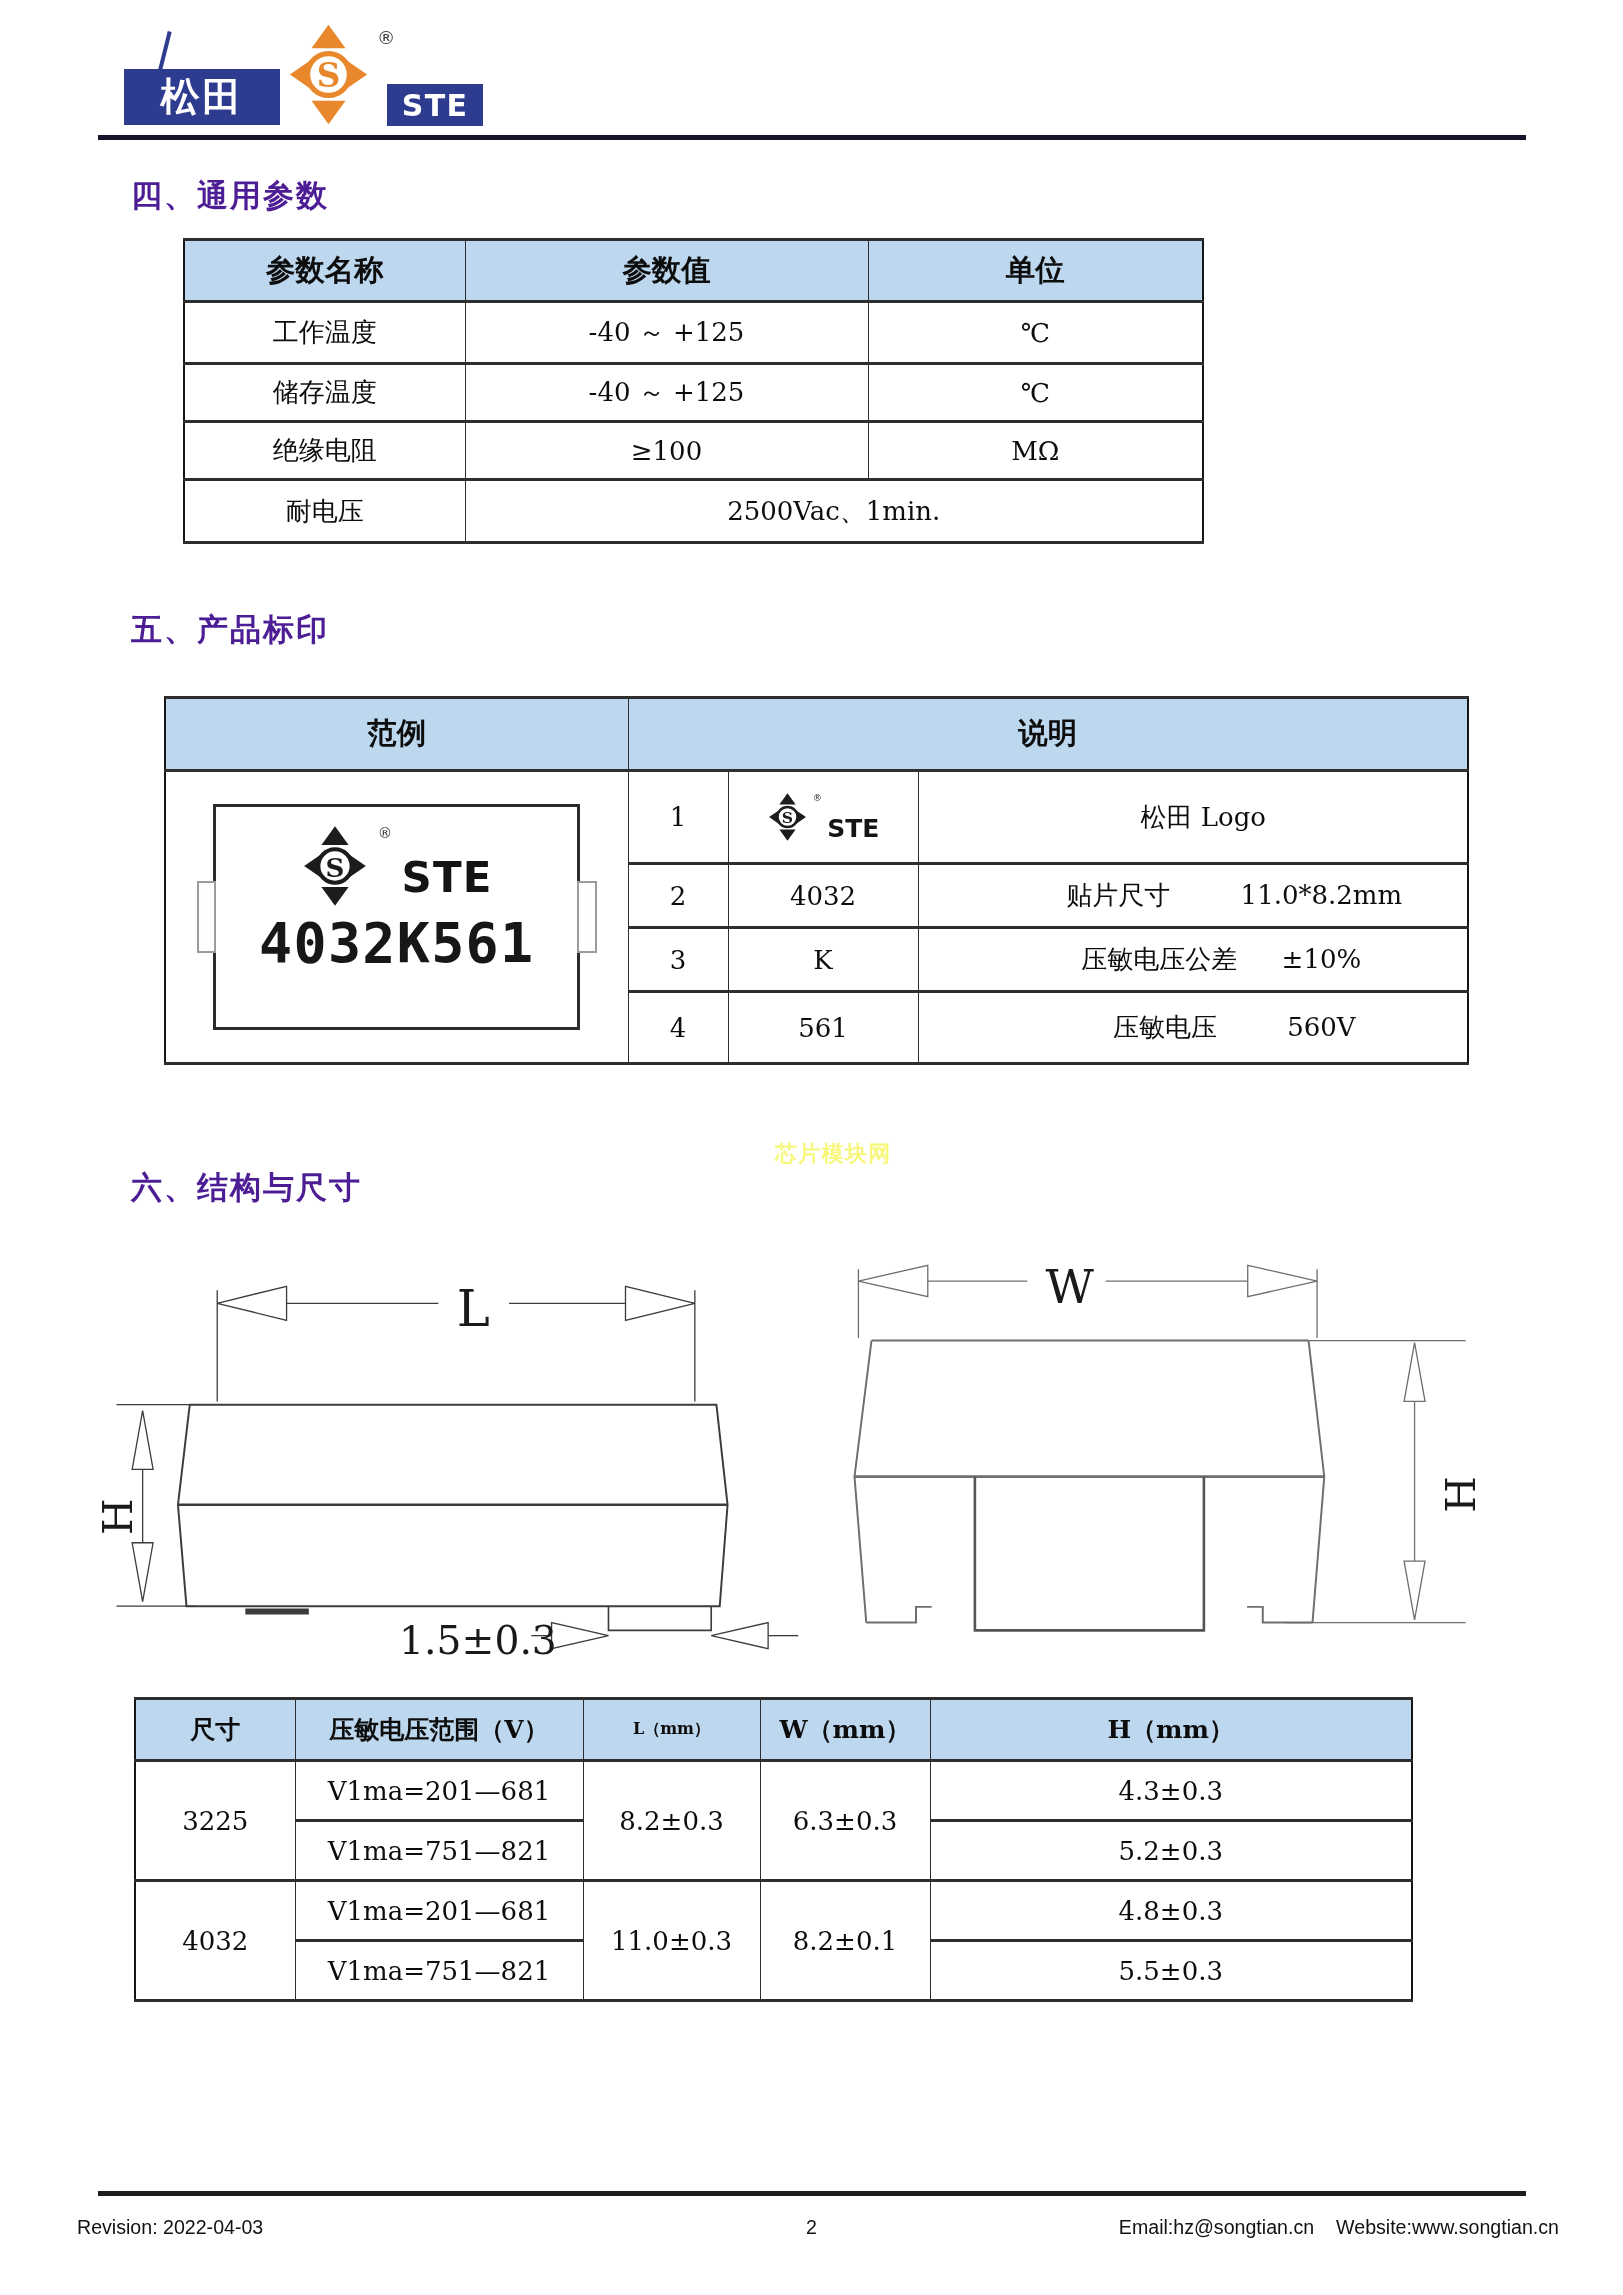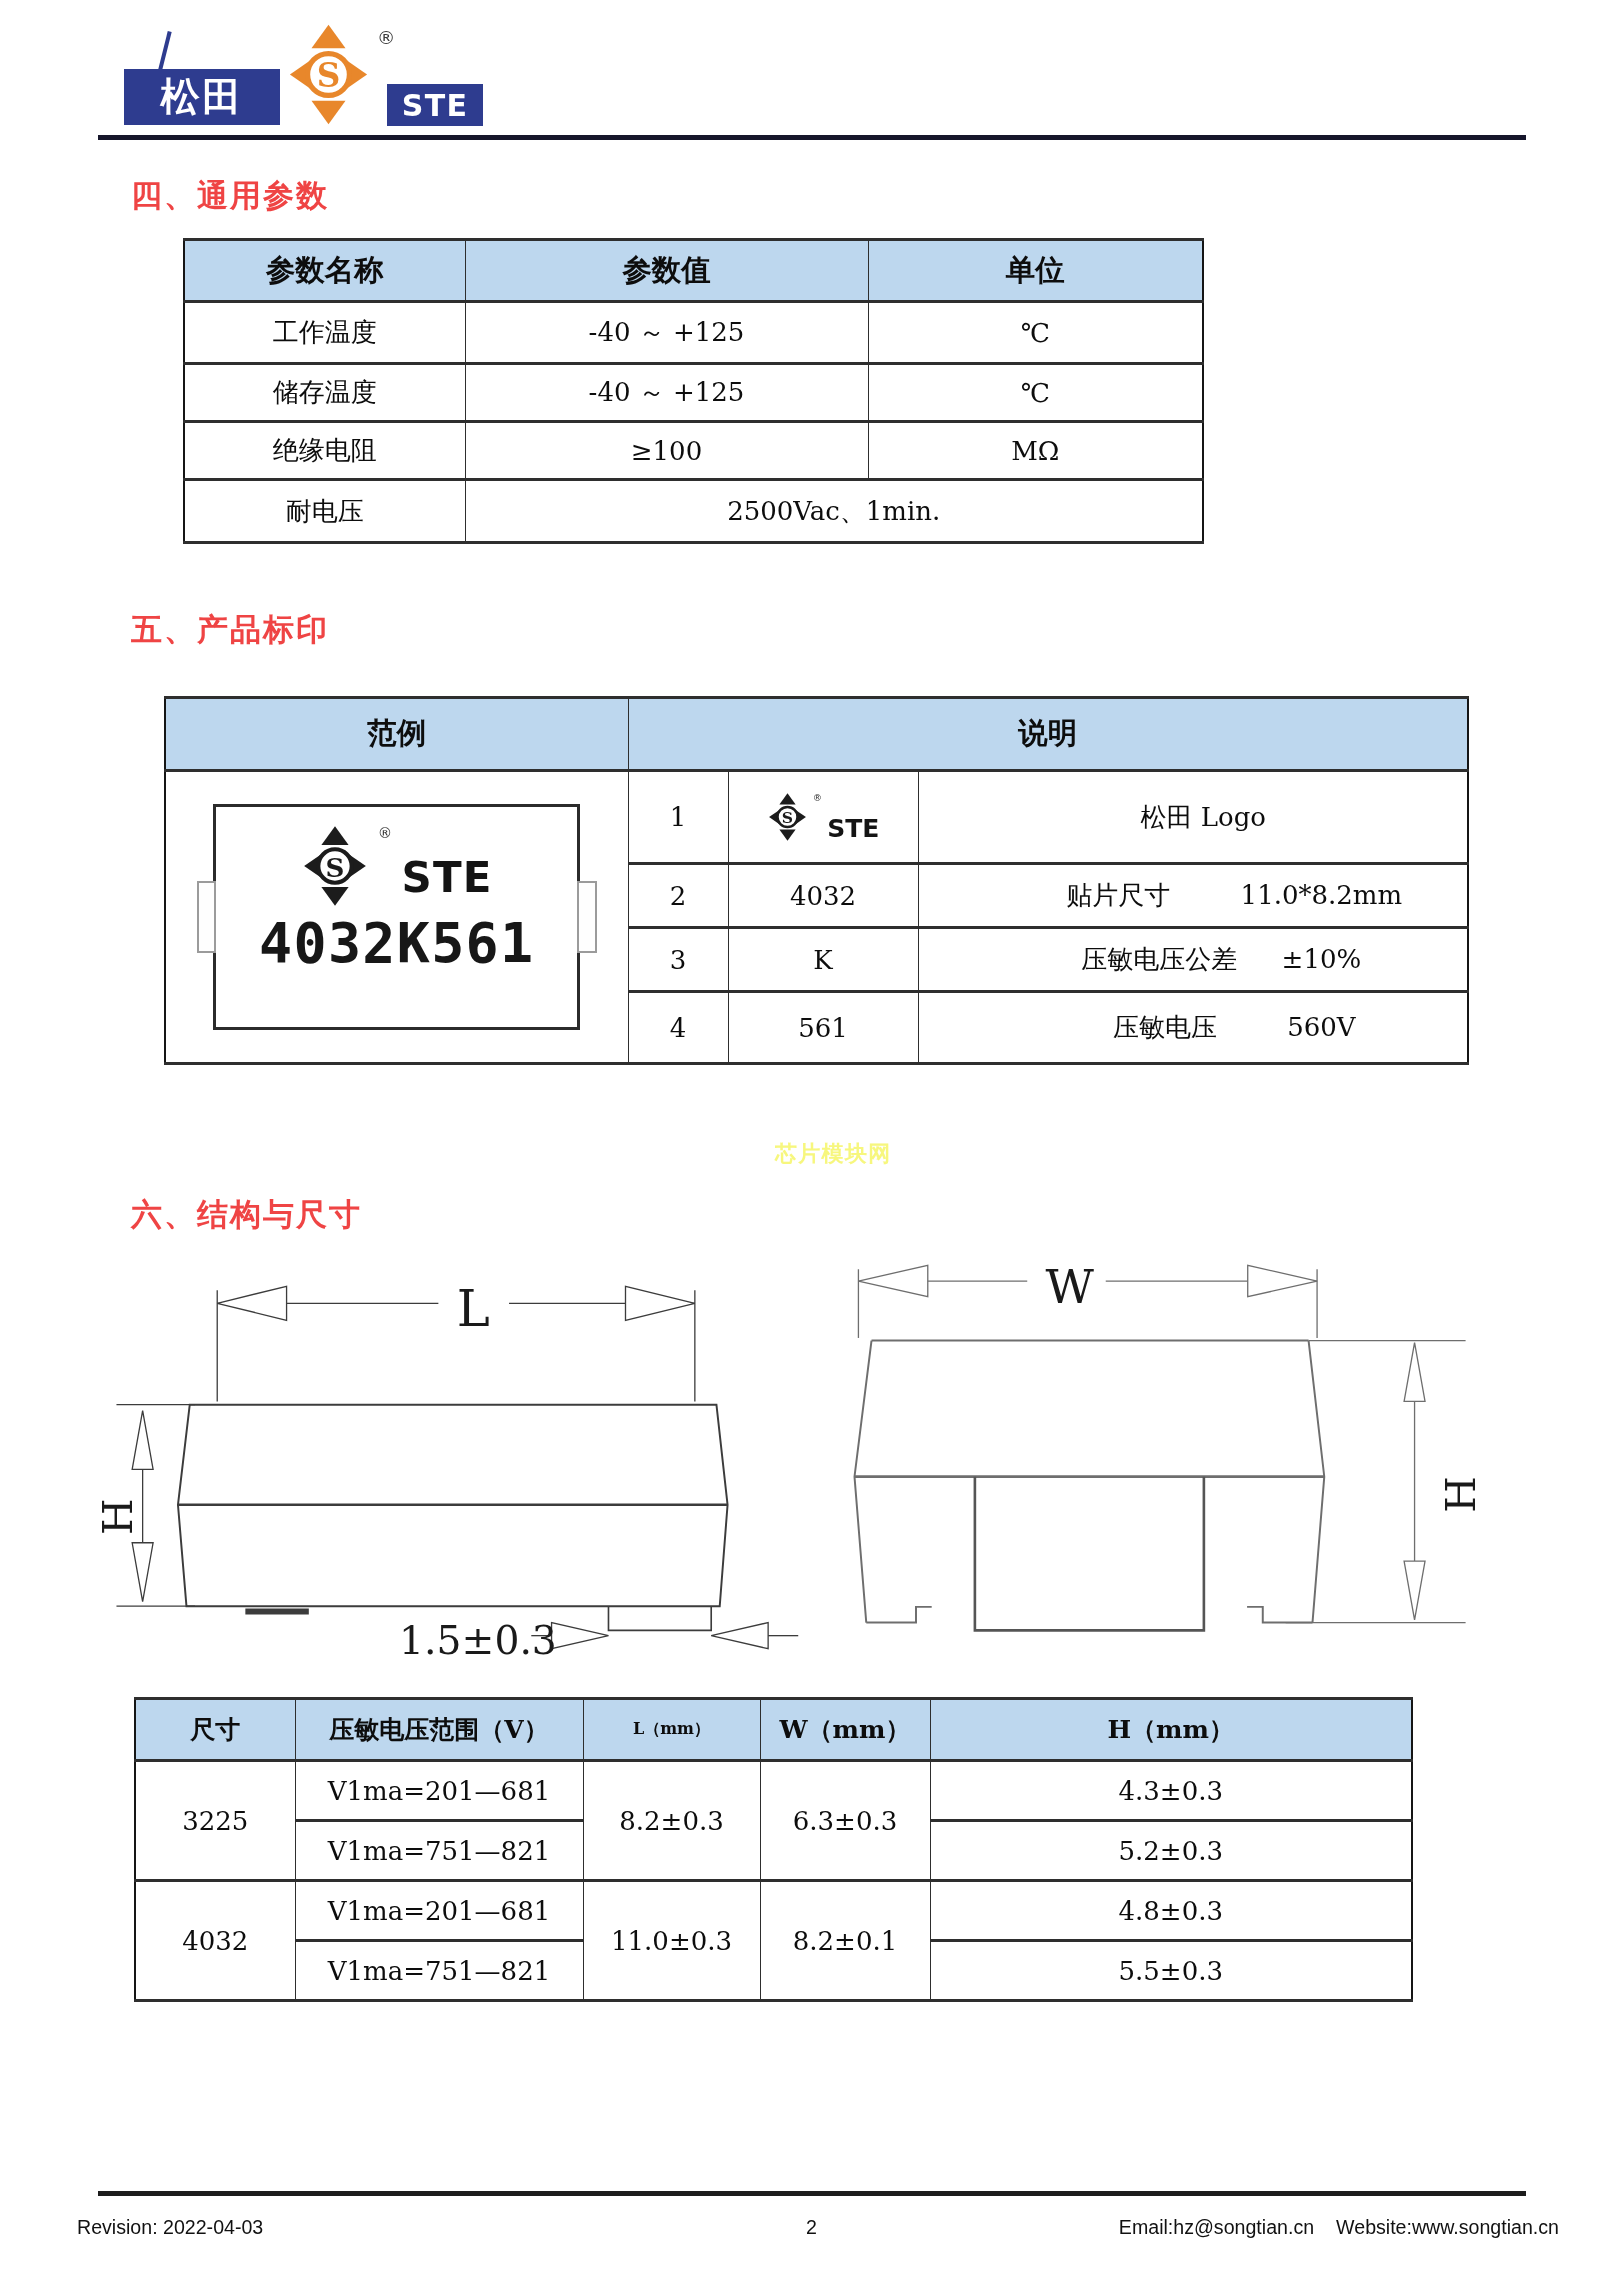--- a/index.html
+++ b/index.html
@@ -14,21 +14,21 @@
   .hlogo .band1{position:absolute;left:0;top:47px;width:156px;height:56px;background:#2E3C8F;
         display:flex;align-items:center;justify-content:center;color:#fff;
         font-family:"DejaVu Sans",sans-serif;font-weight:900;font-size:39px;letter-spacing:2.6px;}
   .hlogo .band2{position:absolute;left:263px;top:62px;width:96px;height:42px;background:#2E3C8F;
         display:flex;align-items:center;justify-content:center;color:#fff;
         font-family:"DejaVu Sans",sans-serif;font-weight:800;font-size:30px;letter-spacing:1.3px;}
   .hlogo .diamond{position:absolute;left:162px;top:0;}
   .hlogo .reg{position:absolute;left:253px;top:5.2px;font-size:18.3px;color:#3a3a3a;font-family:"DejaVu Sans",sans-serif;}
   
   .sec{position:absolute;font-family:"DejaVu Sans","Liberation Sans",sans-serif;font-weight:900;
-       font-size:31px;color:#ef4444;letter-spacing:2px;white-space:nowrap;}
+       font-size:31px;color:#4c1d95;letter-spacing:2px;white-space:nowrap;}
   
   .twrap{position:absolute;}
   table.t{border-collapse:collapse;table-layout:fixed;width:100%;}
   .t th,.t td{border:1.3px solid #2e2e2e;border-top-width:3.3px;border-bottom-width:3.3px;
        text-align:center;vertical-align:middle;padding:0;font-size:26px;color:#0d0d0d;}
   .t th{background:#BDD7EE;font-weight:700;font-size:29.4px;}
   .t{border:2.6px solid #151515;}
   .desc-cell{text-align:center;padding-left:21px !important;}
   .desc-label{display:inline-block;min-width:228px;}
   
@@ -197,21 +197,21 @@
           <td class="desc-cell">
             <span class="desc-label">压敏电压</span>
             <span>560V</span>
           </td>
         </tr>
       </tbody>
     </table>
   </div>
 
   <div class="wm">芯片模块网</div>
-  <div class="sec" style="left:131px;top:1167px;margin-top:27px;">六、结构与尺寸</div>
+  <div class="sec" style="left:131px;top:1167px;">六、结构与尺寸</div>
 
   <svg class="draw" viewBox="0 0 2150 700">
 
     <g stroke="#3c3c3c" fill="none" stroke-width="3">
       <path d="M140,267 L945,267 L962,420 L950,575 L135,575 L122,420 Z"></path>
       <line x1="122" y1="420" x2="962" y2="420" stroke-width="4"></line>
       <line x1="225" y1="583" x2="322" y2="583" stroke-width="9"></line>
       <path d="M780,575 L780,612 L937,612 L937,575" stroke-width="2.5"></path>
 
       <line x1="182" y1="112" x2="520" y2="112" stroke-width="2"></line>

